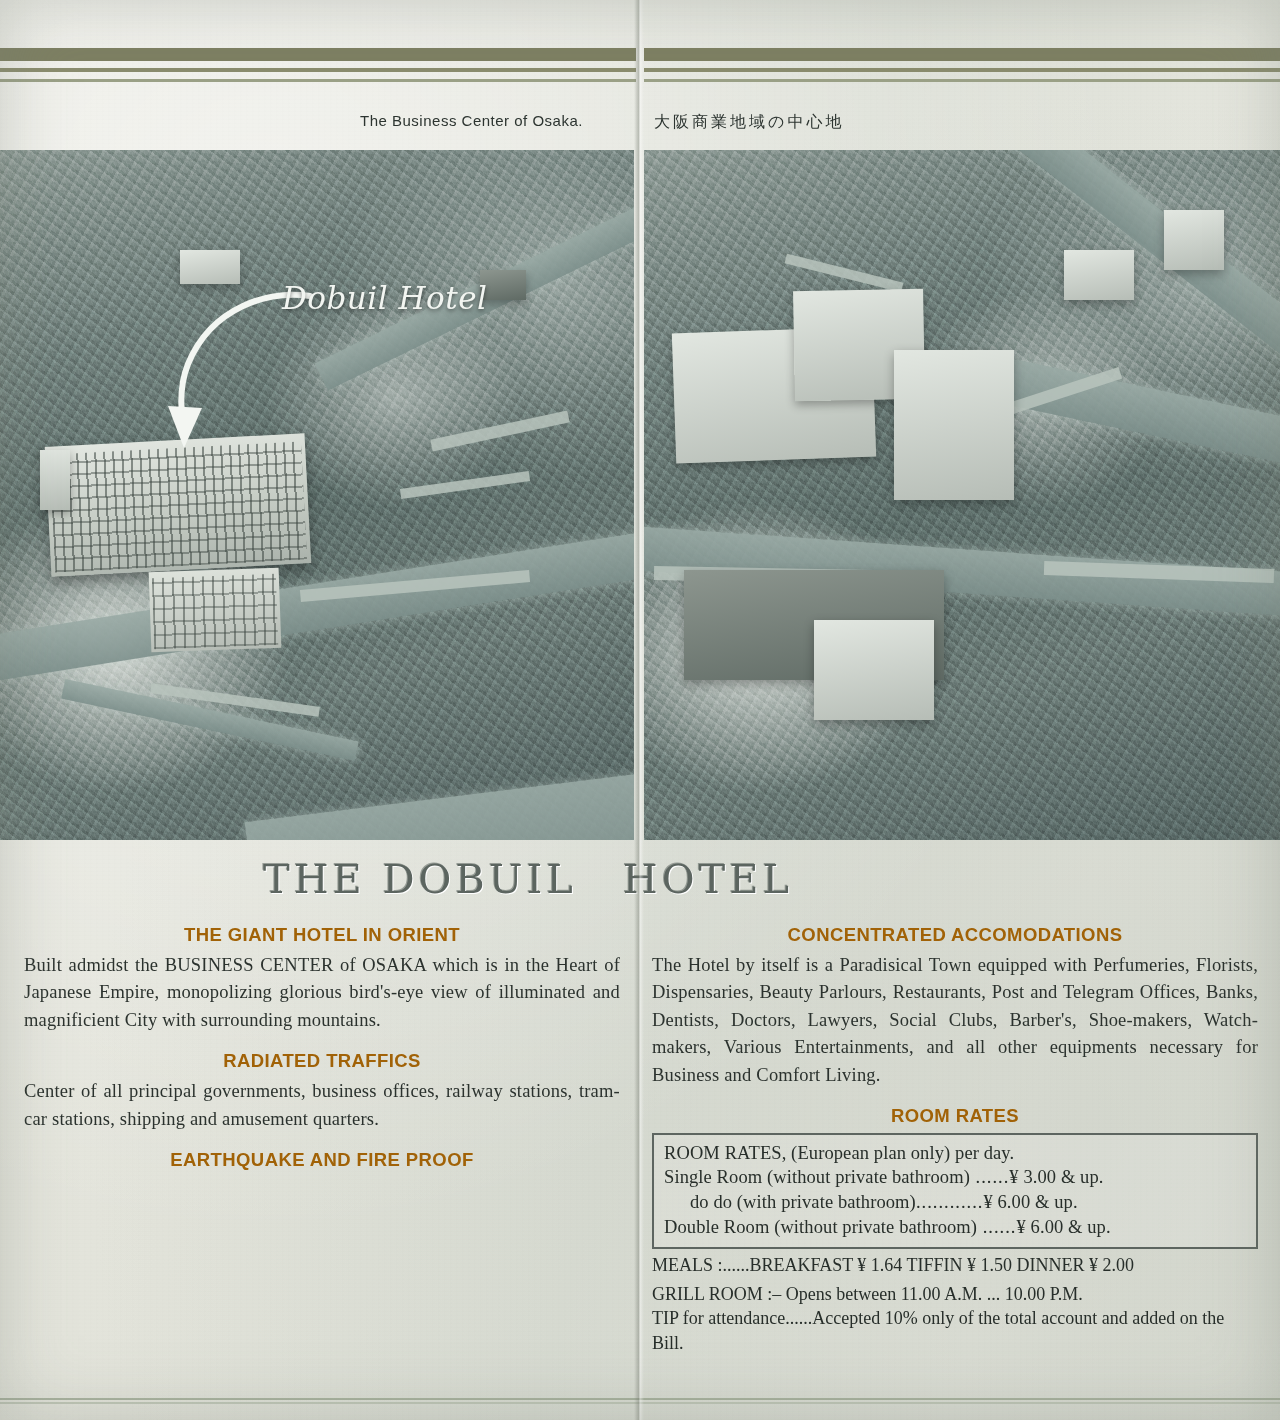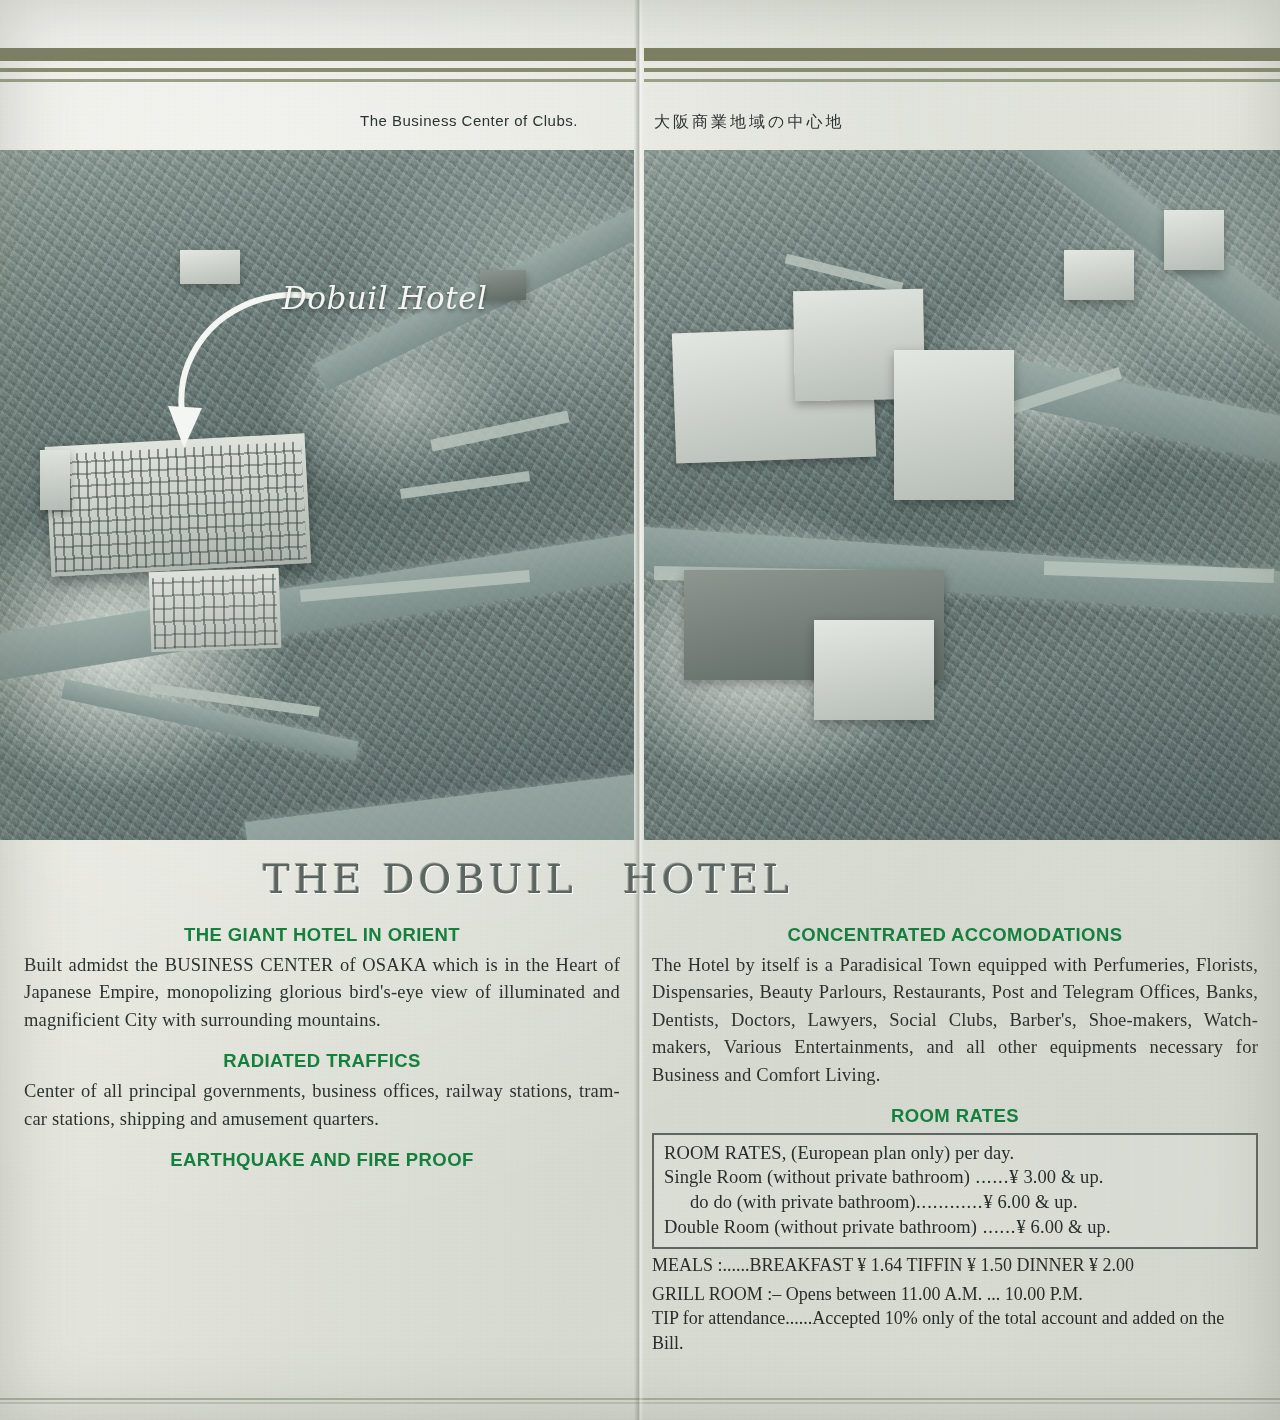--- a/index.html
+++ b/index.html
@@ -273,21 +273,21 @@
   .col-left { left: 24px; width: 596px; }
   .col-right { left: 652px; width: 606px; }
 
   h3.sec {
     margin: 0 0 6px 0;
     text-align: center;
     font-family: "Liberation Sans", sans-serif;
     font-weight: bold;
     font-size: 18.5px;
     letter-spacing: .4px;
-    color: #15803d;
+    color: #a16207;
   }
   p.body {
     margin: 0 0 16px 0;
     font-family: "Liberation Serif", serif;
     font-size: 18.5px;
     line-height: 1.48;
     color: #2b322e;
     text-align: justify;
     text-justify: inter-word;
     letter-spacing: .2px;
@@ -350,21 +350,21 @@
 
   <div class="paper"></div>
   <div class="grain"></div>
 
   <div class="top-band">
     <div class="band-left"></div>
     <div class="band-right"></div>
   </div>
 
   <div class="captions">
-    <div class="cap-en">The Business Center of Clubs.</div>
+    <div class="cap-en">The Business Center of Osaka.</div>
     <div class="cap-jp">大阪商業地域の中心地</div>
   </div>
 
   <div class="photo-wrap">
 
     <div class="photo photo-left">
       <div class="photo-inner">
         <div class="city-noise"></div>
         <div class="city-noise2"></div>
         <div class="river r5"></div>

